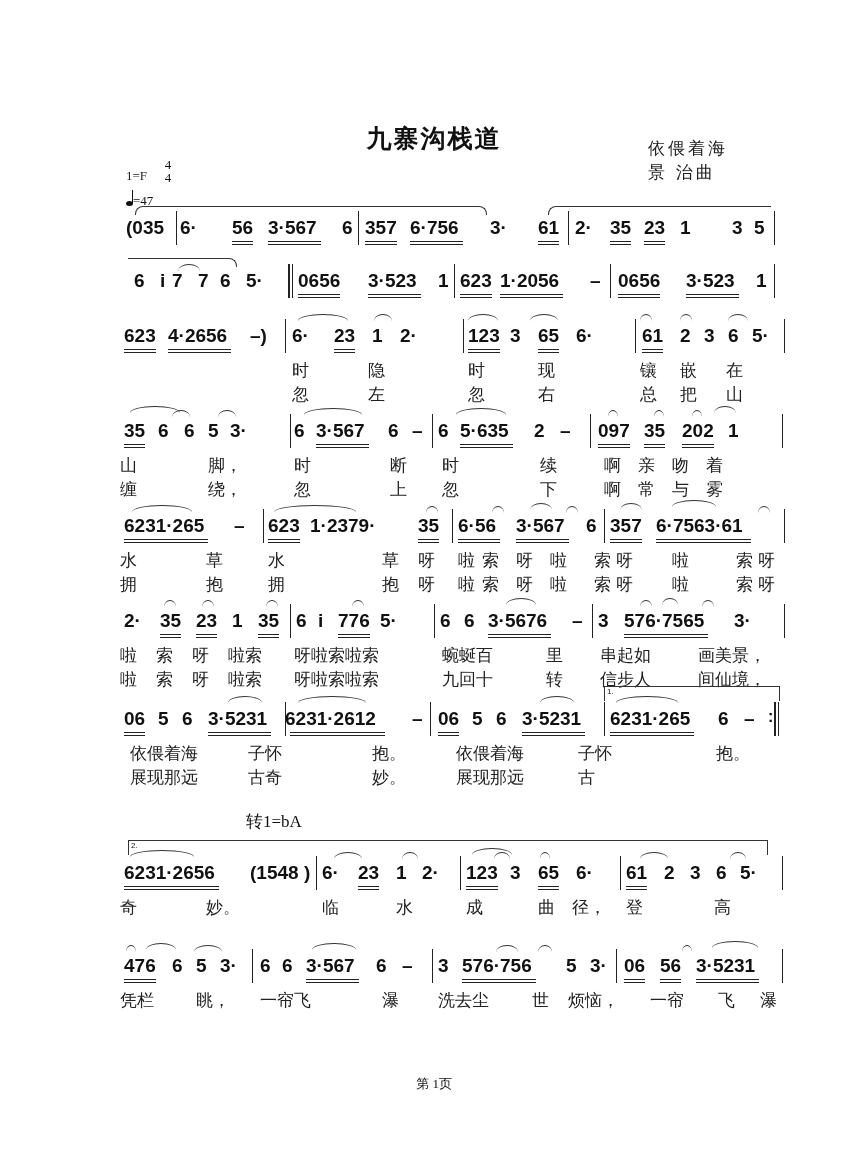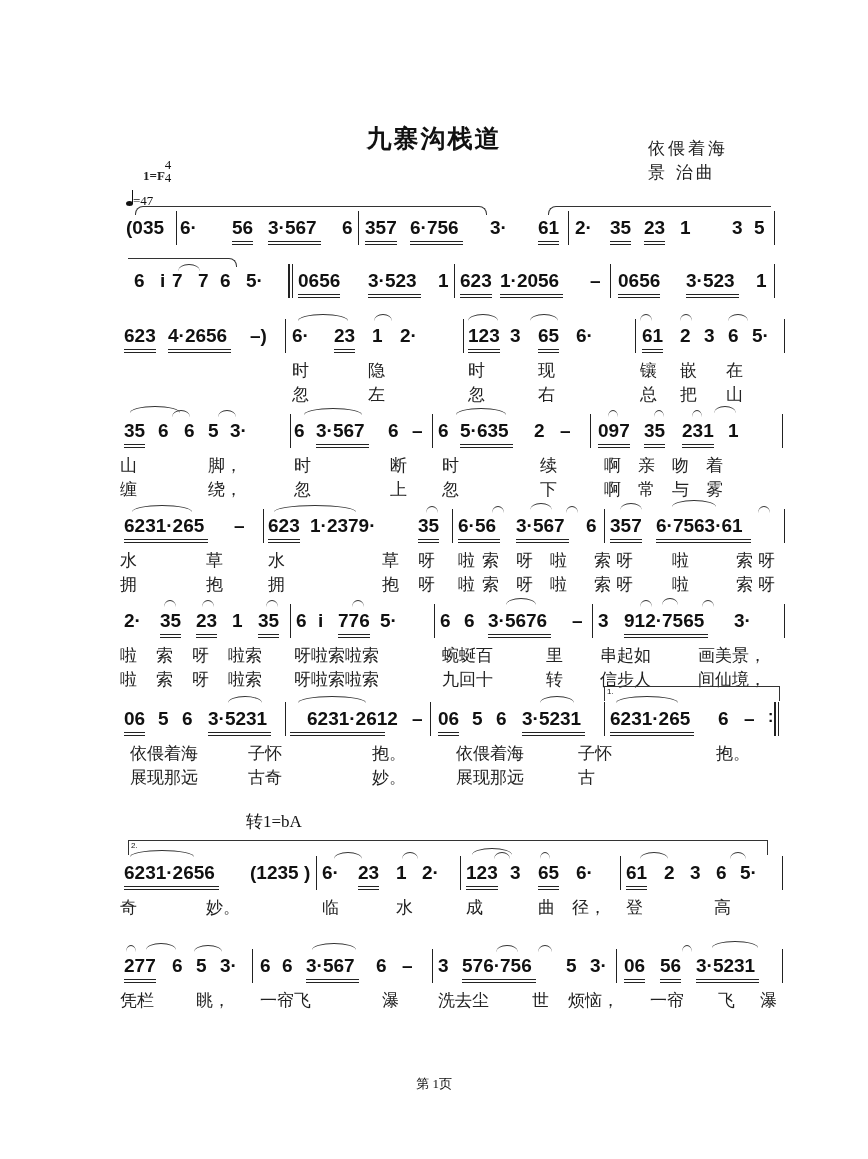--- a/index.html
+++ b/index.html
@@ -23,21 +23,21 @@
   .volta { position:absolute; border-top:1px solid #333; border-left:1px solid #333; height:14px; font-size:8px; padding-left:2px; }
   .modulation { position:absolute; left:246px; top:810px; font-family:"Liberation Serif", serif; font-size:17px; }
   .page { position:absolute; left:0; width:868px; top:1075px; text-align:center; font-family:"Liberation Serif", serif; font-size:13px; }
 </style>
 </head>
 <body>
 
 <div class="title">九寨沟栈道</div>
 <div class="credit" style="top:137px;">依偎着海</div>
 <div class="credit" style="top:161px;">景  治曲</div>
-<div class="meta" style="left:143px; top:168px;font-weight:bold;">1=F</div>
+<div class="meta" style="left:126px; top:168px;">1=F</div>
 <div class="ts">
   <div>4</div>
   <div>4</div>
 </div>
 <div class="tempo"><span class="note-head"></span><span>=47</span></div>
 
 <div id="score">
     <div class="line" style="top: 217px;">
       <div class="notes">
         <span class="tok" style="left: 6px;">(035</span>
@@ -180,21 +180,21 @@
         <div class="ul1" style="left: 340px; top: 24px; width: 52.5px;"></div>
         <div class="ul1" style="left: 340px; top: 27px; width: 52.5px;"></div>
         <span class="tok" style="left: 414px;">2</span>
         <span class="tok" style="left: 440px;">–</span>
         <span class="tok" style="left: 478px;">097</span>
         <div class="ul1" style="left: 478px; top: 24px; width: 31.5px;"></div>
         <div class="ul1" style="left: 478px; top: 27px; width: 31.5px;"></div>
         <span class="tok" style="left: 524px;">35</span>
         <div class="ul1" style="left: 524px; top: 24px; width: 21px;"></div>
         <div class="ul1" style="left: 524px; top: 27px; width: 21px;"></div>
-        <span class="tok" style="left: 562px;">231</span>
+        <span class="tok" style="left: 562px;">202</span>
         <div class="ul1" style="left: 562px; top: 24px; width: 31.5px;"></div>
         <div class="ul1" style="left: 562px; top: 27px; width: 31.5px;"></div>
         <span class="tok" style="left: 608px;">1</span>
         <div class="bar" style="left: 170px;"></div>
         <div class="bar" style="left: 312px;"></div>
         <div class="bar" style="left: 470px;"></div>
         <div class="bar" style="left: 662px;"></div>
       </div>
       <span class="lyr" style="left: 0px; top: 34px;">山</span>
       <span class="lyr" style="left: 88px; top: 34px;">脚，</span>
@@ -296,21 +296,21 @@
         <div class="ul1" style="left: 218px; top: 24px; width: 31.5px;"></div>
         <div class="ul1" style="left: 218px; top: 27px; width: 31.5px;"></div>
         <span class="tok" style="left: 260px;">5·</span>
         <span class="tok" style="left: 320px;">6</span>
         <span class="tok" style="left: 344px;">6</span>
         <span class="tok" style="left: 368px;">3·5676</span>
         <div class="ul1" style="left: 368px; top: 24px; width: 63px;"></div>
         <div class="ul1" style="left: 368px; top: 27px; width: 63px;"></div>
         <span class="tok" style="left: 452px;">–</span>
         <span class="tok" style="left: 478px;">3</span>
-        <span class="tok" style="left: 504px;">912·7565</span>
+        <span class="tok" style="left: 504px;">576·7565</span>
         <div class="ul1" style="left: 504px; top: 24px; width: 84px;"></div>
         <div class="ul1" style="left: 504px; top: 27px; width: 84px;"></div>
         <span class="tok" style="left: 614px;">3·</span>
         <div class="bar" style="left: 170px;"></div>
         <div class="bar" style="left: 314px;"></div>
         <div class="bar" style="left: 472px;"></div>
         <div class="bar" style="left: 664px;"></div>
       </div>
       <span class="lyr" style="left: 0px; top: 34px;">啦</span>
       <span class="lyr" style="left: 36px; top: 34px;">索</span>
@@ -334,21 +334,21 @@
     <div class="line" style="top: 708px;">
       <div class="notes">
         <span class="tok" style="left: 4px;">06</span>
         <div class="ul1" style="left: 4px; top: 24px; width: 21px;"></div>
         <div class="ul1" style="left: 4px; top: 27px; width: 21px;"></div>
         <span class="tok" style="left: 38px;">5</span>
         <span class="tok" style="left: 62px;">6</span>
         <span class="tok" style="left: 88px;">3·5231</span>
         <div class="ul1" style="left: 88px; top: 24px; width: 63px;"></div>
         <div class="ul1" style="left: 88px; top: 27px; width: 63px;"></div>
-        <span class="tok" style="left: 187px;">6231·2612</span>
+        <span class="tok" style="left: 165px;">6231·2612</span>
         <div class="ul1" style="left: 170px; top: 24px; width: 94.5px;"></div>
         <div class="ul1" style="left: 170px; top: 27px; width: 94.5px;"></div>
         <span class="tok" style="left: 292px;">–</span>
         <span class="tok" style="left: 318px;">06</span>
         <div class="ul1" style="left: 318px; top: 24px; width: 21px;"></div>
         <div class="ul1" style="left: 318px; top: 27px; width: 21px;"></div>
         <span class="tok" style="left: 352px;">5</span>
         <span class="tok" style="left: 376px;">6</span>
         <span class="tok" style="left: 402px;">3·5231</span>
         <div class="ul1" style="left: 402px; top: 24px; width: 63px;"></div>
@@ -374,21 +374,21 @@
       <span class="lyr" style="left: 128px; top: 58px;">古奇</span>
       <span class="lyr" style="left: 252px; top: 58px;">妙。</span>
       <span class="lyr" style="left: 336px; top: 58px;">展现那远</span>
       <span class="lyr" style="left: 458px; top: 58px;">古</span>
     </div>
     <div class="line" style="top: 862px;">
       <div class="notes">
         <span class="tok" style="left: 4px;">6231·2656</span>
         <div class="ul1" style="left: 4px; top: 24px; width: 94.5px;"></div>
         <div class="ul1" style="left: 4px; top: 27px; width: 94.5px;"></div>
-        <span class="tok" style="left: 130px;">(1235</span>
+        <span class="tok" style="left: 130px;">(1548</span>
         <span class="tok" style="left: 184px;">)</span>
         <span class="tok" style="left: 202px;">6·</span>
         <span class="tok" style="left: 238px;">23</span>
         <div class="ul1" style="left: 238px; top: 24px; width: 21px;"></div>
         <div class="ul1" style="left: 238px; top: 27px; width: 21px;"></div>
         <span class="tok" style="left: 276px;">1</span>
         <span class="tok" style="left: 302px;">2·</span>
         <span class="tok" style="left: 346px;">123</span>
         <div class="ul1" style="left: 346px; top: 24px; width: 31.5px;"></div>
         <div class="ul1" style="left: 346px; top: 27px; width: 31.5px;"></div>
@@ -414,21 +414,21 @@
       <span class="lyr" style="left: 202px; top: 34px;">临</span>
       <span class="lyr" style="left: 276px; top: 34px;">水</span>
       <span class="lyr" style="left: 346px; top: 34px;">成</span>
       <span class="lyr" style="left: 418px; top: 34px;">曲</span>
       <span class="lyr" style="left: 452px; top: 34px;">径，</span>
       <span class="lyr" style="left: 506px; top: 34px;">登</span>
       <span class="lyr" style="left: 594px; top: 34px;">高</span>
     </div>
     <div class="line" style="top: 955px;">
       <div class="notes">
-        <span class="tok" style="left: 4px;">277</span>
+        <span class="tok" style="left: 4px;">476</span>
         <div class="ul1" style="left: 4px; top: 24px; width: 31.5px;"></div>
         <div class="ul1" style="left: 4px; top: 27px; width: 31.5px;"></div>
         <span class="tok" style="left: 52px;">6</span>
         <span class="tok" style="left: 76px;">5</span>
         <span class="tok" style="left: 100px;">3·</span>
         <span class="tok" style="left: 140px;">6</span>
         <span class="tok" style="left: 162px;">6</span>
         <span class="tok" style="left: 186px;">3·567</span>
         <div class="ul1" style="left: 186px; top: 24px; width: 52.5px;"></div>
         <div class="ul1" style="left: 186px; top: 27px; width: 52.5px;"></div>

